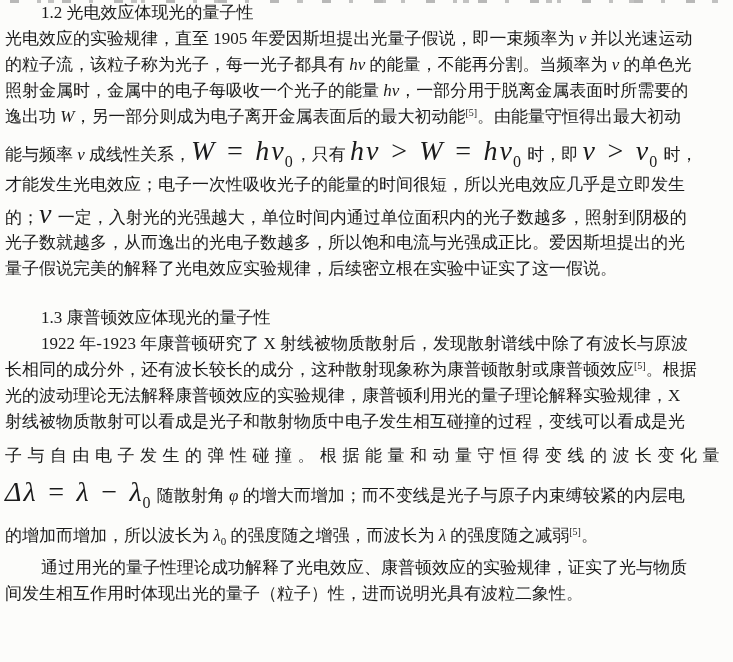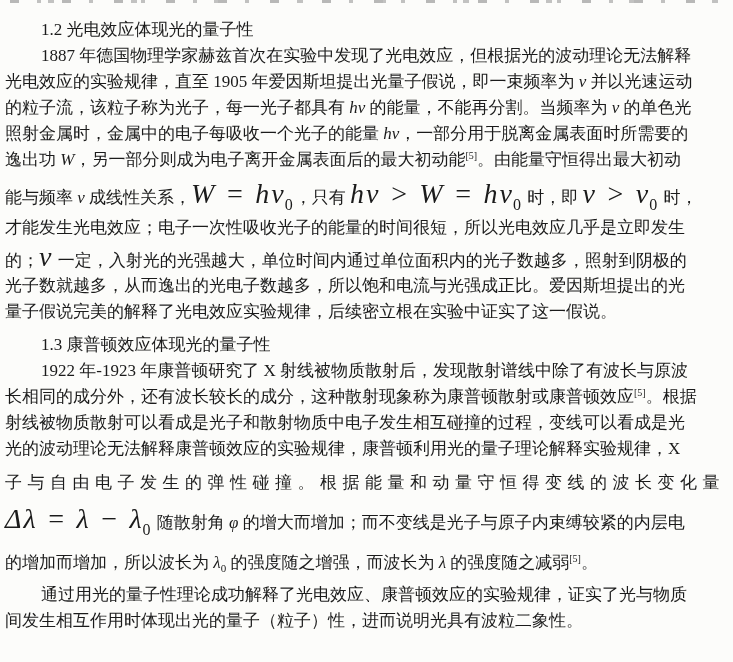--- a/index.html
+++ b/index.html
@@ -2,68 +2,67 @@
 <html><head>
 <meta charset="utf-8">
 <style>
   html,body{margin:0;padding:0;background:#e8e8e8;}
   .page{
     position:relative;
     width:733px;height:662px;
     background:#fcfcfa;
     overflow:hidden;
     box-sizing:border-box;
-    padding:17px 6px 0 5px;
+    padding:0 6px 0 5px;
     font-family:"Liberation Serif","DejaVu Serif",serif;
     color:#1b1b1b;
     font-size:17px;
   }
   
   .prev-line-frag{
     position:absolute;top:0;left:10px;right:6px;height:3px;opacity:.5;
     background:
       repeating-linear-gradient(90deg,#777 0 9px,transparent 9px 27px,#888 27px 31px,transparent 31px 52px),
       repeating-linear-gradient(90deg,transparent 0 38px,#8a8a8a 38px 44px,transparent 44px 83px);
   }
   .line{height:26px;line-height:26px;white-space:nowrap;}
-  .line.heading{margin-top:7px;}
+  .line.heading{margin-top:23px;}
   .line.heading:first-child{margin-top:0;}
   .line.para{margin-top:6px;}
   .line.formula{height:42px;line-height:42px;}
   .line.formula-tall{height:54px;line-height:46px;}
   .line.bigvar{height:32px;line-height:32px;}
   .line.spread{letter-spacing:5.5px;margin-top:8px;}
   .seg-t{}
   .seg-v{font-style:italic;}
   .seg-vs{font-size:11px;position:relative;top:4px;}
   .seg-sup{font-size:10px;position:relative;top:-6px;letter-spacing:0;}
   .seg-F{font-size:28px;font-style:italic;letter-spacing:2px;}
   .seg-Fs{font-size:16px;font-style:normal;position:relative;top:7px;margin-left:-1px;margin-right:2px;letter-spacing:0;}
 </style>
 </head>
 <body>
 
 <div class="page">
   <div class="prev-line-frag"></div>
   <div id="doc-body">
       <div class="line heading" style="padding-left: 36px;"><span class="seg-t">1.2 光电效应体现光的量子性</span></div>
-      <div class="line text" style="padding-left: 36px;"><span class="seg-t">1887 年德国物理学家赫兹首次在实验中发现了光电效应，但根据光的波动理论无法解释</span></div>
       <div class="line text"><span class="seg-t">光电效应的实验规律，直至 1905 年爱因斯坦提出光量子假说，即一束频率为 </span><span class="seg-v">v</span><span class="seg-t"> 并以光速运动</span></div>
       <div class="line text"><span class="seg-t">的粒子流，该粒子称为光子，每一光子都具有 </span><span class="seg-v">hv</span><span class="seg-t"> 的能量，不能再分割。当频率为 </span><span class="seg-v">v</span><span class="seg-t"> 的单色光</span></div>
       <div class="line text"><span class="seg-t">照射金属时，金属中的电子每吸收一个光子的能量 </span><span class="seg-v">hv</span><span class="seg-t">，一部分用于脱离金属表面时所需要的</span></div>
       <div class="line text"><span class="seg-t">逸出功 </span><span class="seg-v">W</span><span class="seg-t">，另一部分则成为电子离开金属表面后的最大初动能</span><span class="seg-sup">[5]</span><span class="seg-t">。由能量守恒得出最大初动</span></div>
       <div class="line formula"><span class="seg-t">能与频率 </span><span class="seg-v">v</span><span class="seg-t"> 成线性关系，</span><span class="seg-F">W = hv</span><span class="seg-Fs">0</span><span class="seg-t">，只有 </span><span class="seg-F">hv &gt; W = hv</span><span class="seg-Fs">0</span><span class="seg-t"> 时，即 </span><span class="seg-F">v &gt; v</span><span class="seg-Fs">0</span><span class="seg-t"> 时，</span></div>
       <div class="line text"><span class="seg-t">才能发生光电效应；电子一次性吸收光子的能量的时间很短，所以光电效应几乎是立即发生</span></div>
       <div class="line bigvar"><span class="seg-t">的；</span><span class="seg-F">v</span><span class="seg-t"> 一定，入射光的光强越大，单位时间内通过单位面积内的光子数越多，照射到阴极的</span></div>
       <div class="line text"><span class="seg-t">光子数就越多，从而逸出的光电子数越多，所以饱和电流与光强成正比。爱因斯坦提出的光</span></div>
       <div class="line text"><span class="seg-t">量子假说完美的解释了光电效应实验规律，后续密立根在实验中证实了这一假说。</span></div>
       <div class="line heading" style="padding-left: 36px;"><span class="seg-t">1.3 康普顿效应体现光的量子性</span></div>
       <div class="line text" style="padding-left: 36px;"><span class="seg-t">1922 年-1923 年康普顿研究了 X 射线被物质散射后，发现散射谱线中除了有波长与原波</span></div>
       <div class="line text"><span class="seg-t">长相同的成分外，还有波长较长的成分，这种散射现象称为康普顿散射或康普顿效应</span><span class="seg-sup">[5]</span><span class="seg-t">。根据</span></div>
+      <div class="line text"><span class="seg-t">光的波动理论无法解释康普顿效应的实验规律，康普顿利用光的量子理论解释实验规律，X</span></div>
       <div class="line text"><span class="seg-t">射线被物质散射可以看成是光子和散射物质中电子发生相互碰撞的过程，变线可以看成是光</span></div>
-      <div class="line text"><span class="seg-t">光的波动理论无法解释康普顿效应的实验规律，康普顿利用光的量子理论解释实验规律，X</span></div>
       <div class="line text spread"><span class="seg-t">子与自由电子发生的弹性碰撞。根据能量和动量守恒得变线的波长变化量</span></div>
       <div class="line formula-tall"><span class="seg-F">Δλ = λ − λ</span><span class="seg-Fs">0</span><span class="seg-t"> 随散射角 </span><span class="seg-v">φ</span><span class="seg-t"> 的增大而增加；而不变线是光子与原子内束缚较紧的内层电</span></div>
       <div class="line text"><span class="seg-t">的增加而增加，所以波长为 </span><span class="seg-v">λ</span><span class="seg-vs">0</span><span class="seg-t"> 的强度随之增强，而波长为 </span><span class="seg-v">λ</span><span class="seg-t"> 的强度随之减弱</span><span class="seg-sup">[5]</span><span class="seg-t">。</span></div>
       <div class="line para" style="padding-left: 36px;"><span class="seg-t">通过用光的量子性理论成功解释了光电效应、康普顿效应的实验规律，证实了光与物质</span></div>
       <div class="line text"><span class="seg-t">间发生相互作用时体现出光的量子（粒子）性，进而说明光具有波粒二象性。</span></div>
     </div>
 </div>
 
 </body></html>

